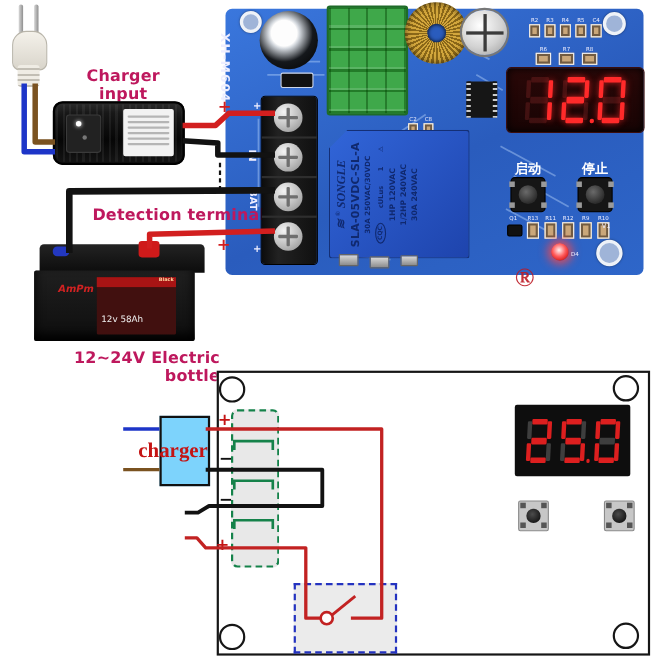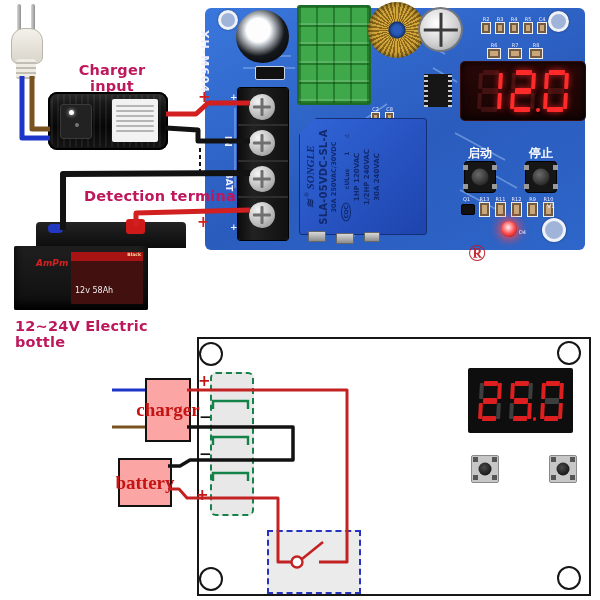--- a/index.html
+++ b/index.html
@@ -97,21 +97,21 @@
   
   .bat-top{background:linear-gradient(180deg,#232323,#0c0c0c);border-radius:4px 4px 0 0}
   .bat-front{background:linear-gradient(180deg,#1f1f1f,#0e0e0e);border-radius:2px;box-shadow:inset 0 -6px 10px #000}
   .bat-label{background:#41100f;border-radius:1px}
   .bat-band{position:absolute;left:0;top:0;width:100%;height:9px;background:#a81414;color:#ffd9a0;
        font-size:4.5px;font-weight:700;text-align:right;padding-right:2px;box-sizing:border-box;overflow:hidden}
   
   .panel{border:2.5px solid #161616;background:#fff}
   .hole{border:2.2px solid #161616;border-radius:50%;background:#fff}
   .strip{border:2px dashed #15824a;border-radius:6px;background:rgba(110,110,110,.16)}
-  .schem-box{border:2px solid #111;background:#fca5a5;display:flex;align-items:center;justify-content:center;white-space:nowrap}
+  .schem-box{border:2px solid #111;background:#7dd3fc;display:flex;align-items:center;justify-content:flex-end;white-space:nowrap}
   .schem-box span{font-family:"Liberation Serif",serif;font-weight:700;font-size:19px;color:#c41414}
   .relay-dash{border:2.5px dashed #2433c0;background:rgba(90,90,90,.12)}
   .tact-sch{width:26px;height:26px;background:#c7c7c7;border:1px solid #8a8a8a;border-radius:2px}
   .tact-sch::before{content:'';position:absolute;width:5px;height:5px;background:#555;left:1px;top:1px;box-shadow:0 18px 0 #555}
   .tact-sch::after{content:'';position:absolute;width:5px;height:5px;background:#555;right:1px;top:1px;box-shadow:0 18px 0 #555}
   .tact-sch .knob{position:absolute;left:50%;top:50%;width:13px;height:13px;transform:translate(-50%,-50%);
        border-radius:50%;background:radial-gradient(circle at 42% 38%,#4c4c4c,#161616 75%)}
   .ss-lbl{font-family:"Liberation Serif",serif;font-size:25px;color:#c41414;text-align:center}
   .mark{font-weight:700;font-size:15px}
   .watermark{z-index:15;font-family:"Liberation Serif",serif;font-style:italic;font-weight:700;
@@ -327,52 +327,49 @@
       </div>
   </div>
   <div class="abs led" style="left:501px;top:221px;width:16px;height:16px;z-index:6"></div>
   <div class="abs smd-lbl" style="left:519px;top:229px;z-index:6">D4</div>
   <div class="abs smd-lbl" style="left:547px;top:202px;font-size:6px;z-index:6">V1</div>
   <div class="abs ring-hole" style="left:542px;top:218px;width:18px;height:18px;z-index:6"></div>
 
   <div class="abs bat-top" style="left:36px;top:222px;width:150px;height:26px;z-index:3"></div>
   <div class="abs" style="left:48px;top:224px;width:15px;height:9px;background:#2338c0;border-radius:4px;z-index:4"></div>
   <div class="abs" style="left:126px;top:219px;width:19px;height:15px;background:#cf1a1a;border-radius:3px;z-index:4"></div>
-  <div class="abs bat-front" style="left:14px;top:246px;width:134px;height:64px;z-index:3">
+  <div class="abs bat-front" style="left:31px;top:246px;width:146px;height:64px;z-index:3">
     <div class="abs" style="left:22px;top:12px;font-style:italic;font-weight:700;font-size:9px">
       <span style="color:#d22222">AmPm</span>
     </div>
     <div class="abs bat-label" style="left:57px;top:6px;width:72px;height:52px">
       <div class="bat-band">Black</div>
       <div class="abs" style="left:4px;top:34px;color:#eee;font-size:8px;font-weight:400">12v 58Ah</div>
     </div>
   </div>
 
   <div class="abs hand" style="left:84px;top:188px;font-size:14.5px;white-space:nowrap;z-index:4">Detection terminal</div>
-  <div class="abs hand" style="left:15px;top:318px;width:185px;text-align:left;font-size:14.5px">12~24V Electric bottle</div>
+  <div class="abs hand" style="left:15px;top:318px;width:185px;text-align:right;font-size:14.5px">12~24V Electric bottle</div>
 
   <div class="abs reg" style="left:468px;top:240px">®</div>
 
   <div class="abs panel" style="left:197px;top:337px;width:390px;height:255px;z-index:2"></div>
   <div class="abs hole" style="left:199px;top:342px;width:20px;height:20px;z-index:3"></div>
   <div class="abs hole" style="left:557px;top:341px;width:20px;height:20px;z-index:3"></div>
   <div class="abs hole" style="left:199px;top:567px;width:20px;height:20px;z-index:3"></div>
   <div class="abs hole" style="left:557px;top:566px;width:20px;height:20px;z-index:3"></div>
 
   <div class="abs strip" style="left:210px;top:372px;width:40px;height:140px;z-index:3"></div>
   <div class="abs mark" style="left:198px;top:372px;color:#c41414;z-index:4">+</div>
   <div class="abs mark" style="left:199px;top:408px;color:#111;z-index:4">−</div>
   <div class="abs mark" style="left:199px;top:445px;color:#111;z-index:4">−</div>
   <div class="abs mark" style="left:196px;top:486px;color:#c41414;z-index:4">+</div>
 
   <div class="abs schem-box" style="left:145px;top:378px;width:42px;height:60px;z-index:3">
     <span>charger</span>
-  </div>
-  <div class="abs schem-box" style="left:118px;top:458px;width:50px;height:45px;z-index:3">
-    <span>battery</span>
   </div>
   <div class="abs relay-dash" style="left:267px;top:530px;width:90px;height:60px;z-index:3"></div>
 
   <div class="abs schem-display sseg" style="left:468px;top:368px;width:105px;height:65px;z-index:3">
       <span class="sseg-digit">
         <span class="seg seg-a lit"></span>
         <span class="seg seg-b lit"></span>
         <span class="seg seg-c unlit"></span>
         <span class="seg seg-d lit"></span>
         <span class="seg seg-e lit"></span>

